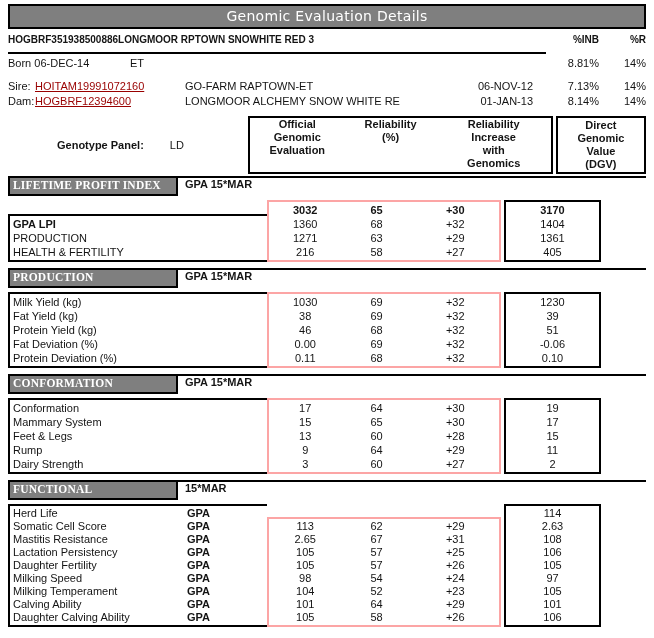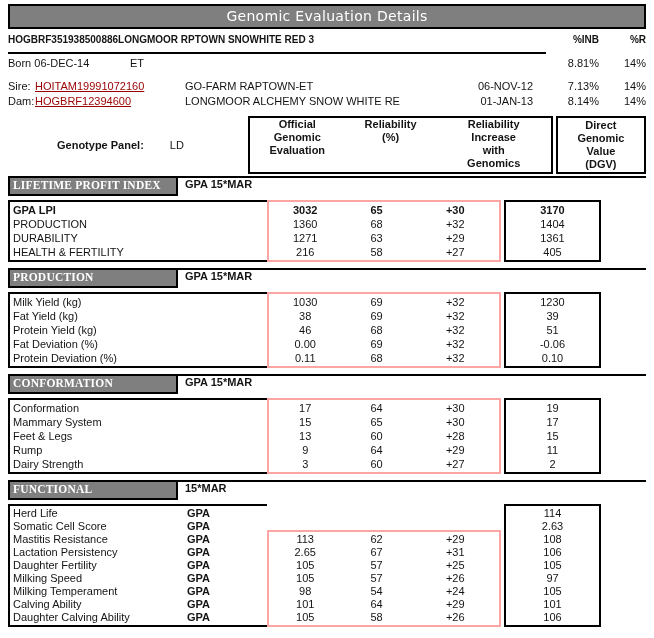--- a/index.html
+++ b/index.html
@@ -123,21 +123,20 @@
 
   <div class="sect sect1">
     <div class="sect-head">
       <div class="sect-title">LIFETIME PROFIT INDEX</div>
       <div class="sect-tag">GPA 15*MAR</div>
     </div>
     <div class="tbl">
       <div class="tbl-labels">
           <div class="trow tlabel b">GPA LPI</div>
           <div class="trow tlabel">PRODUCTION</div>
-          <div class="trow tlabel">DURABILITY</div>
           <div class="trow tlabel">HEALTH &amp; FERTILITY</div>
         </div>
       <div class="tbl-mid">
           <div class="trow mrow b">
             <span class="mcell mc1">3032</span>
             <span class="mcell mc2">65</span>
             <span class="mcell mc3">+30</span>
           </div>
           <div class="trow mrow">
             <span class="mcell mc1">1360</span>
@@ -301,20 +300,25 @@
             <span class="mcell mc1">105</span>
             <span class="mcell mc2">57</span>
             <span class="mcell mc3">+26</span>
           </div>
           <div class="trow mrow">
             <span class="mcell mc1">98</span>
             <span class="mcell mc2">54</span>
             <span class="mcell mc3">+24</span>
           </div>
           <div class="trow mrow">
+            <span class="mcell mc1">104</span>
+            <span class="mcell mc2">52</span>
+            <span class="mcell mc3">+23</span>
+          </div>
+          <div class="trow mrow">
             <span class="mcell mc1">101</span>
             <span class="mcell mc2">64</span>
             <span class="mcell mc3">+29</span>
           </div>
           <div class="trow mrow">
             <span class="mcell mc1">105</span>
             <span class="mcell mc2">58</span>
             <span class="mcell mc3">+26</span>
           </div>
         </div>

